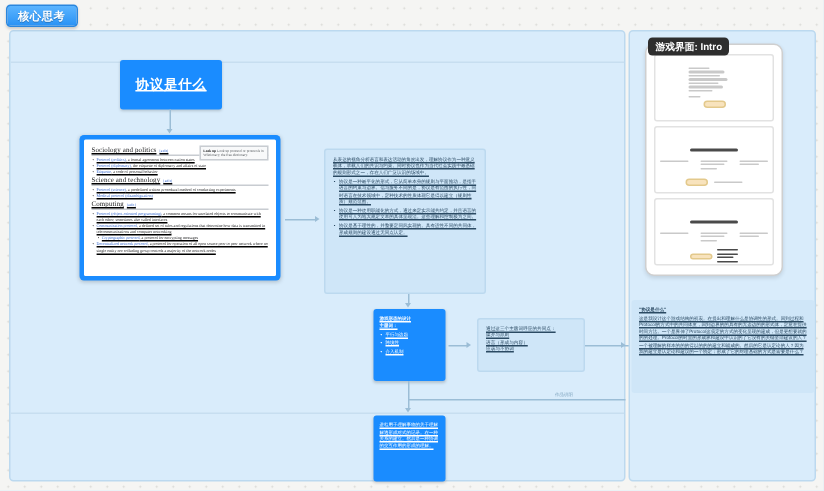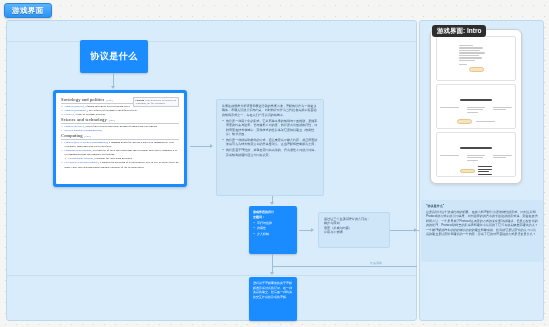--- a/index.html
+++ b/index.html
@@ -46,21 +46,21 @@
   
   #rframe{
     position:absolute; left:419px; top:20px;
     width:125px; height:301px;
     background:#d9ecfb;
     border:1px solid #bcd9ef;
     border-radius:3px;
     overflow:hidden;
   }
   
-  .node{ position:absolute; }
+  .node{ position:absolute;text-decoration:underline; }
   .blue-box{
     background:#1a8cff;
     color:#fff;
     border-radius:2px;
     box-shadow:0 1px 2px rgba(0,0,0,.18);
     display:flex; align-items:center; justify-content:center;
     font-weight:bold;
   }
   .pale-box{
     background:#cfe6f8;
@@ -207,21 +207,21 @@
     position:absolute; font-size:3px; color:#7fa4bf;
     background:#d9ecfb; padding:0 2px;
   }
 </style>
 </head>
 <body>
 
 <div id="canvas"></div>
 
 <div id="tab">
-  <span>游戏界面</span>
+  <span>核心思考</span>
 </div>
 
 <div id="frame">
   <div class="hline" style="top:20px;"></div>
   <div class="hline" style="top:254px;"></div>
 </div>
 
 <div class="node blue-box" id="root">
   <span>协议是什么</span>
 </div>

